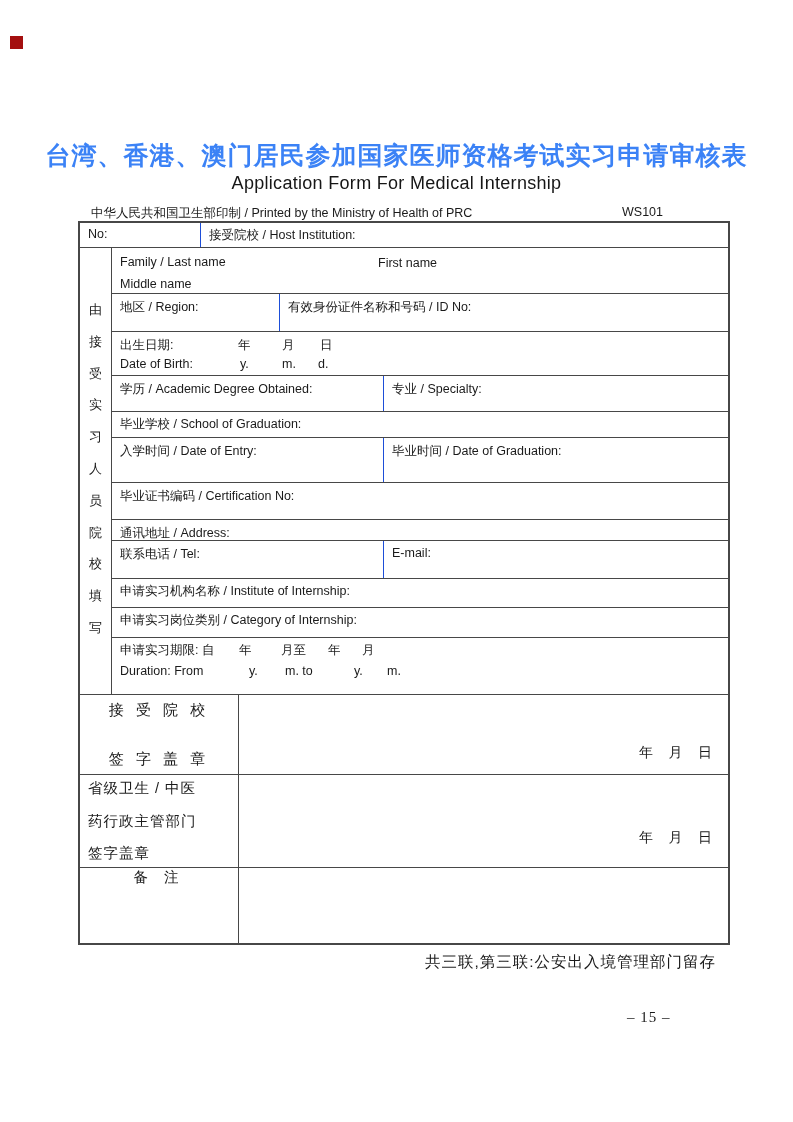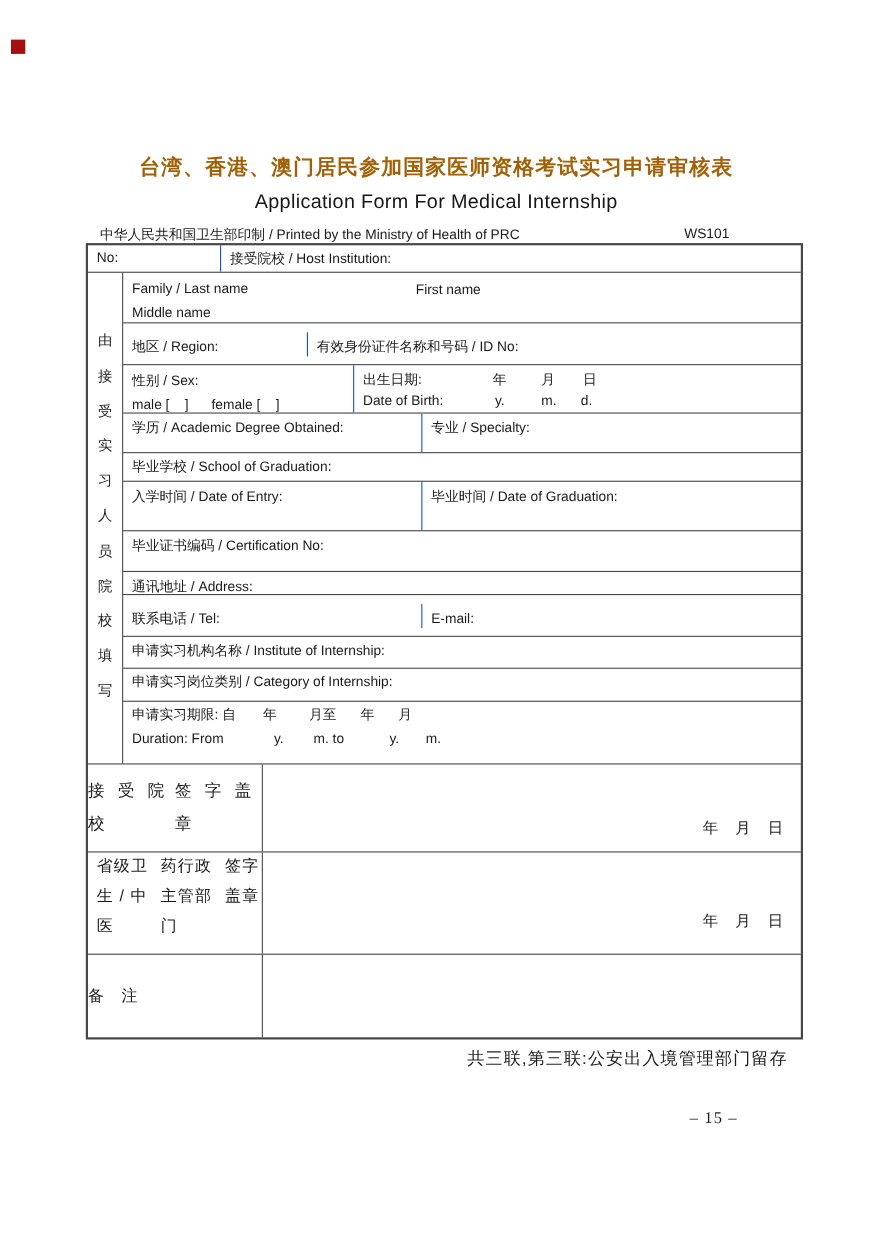--- a/index.html
+++ b/index.html
@@ -2,21 +2,21 @@
 <html><head>
 <meta charset="utf-8">
 <style>
   html,body{margin:0;padding:0;background:#fff;}
   .page{position:relative;width:793px;height:1122px;background:#fff;overflow:hidden;
         font-family:"Liberation Sans","DejaVu Sans",sans-serif;color:#1a1a1a;}
   .abs{position:absolute;}
   .pre{white-space:pre;}
   .marker{position:absolute;left:10px;top:36px;width:13px;height:13px;}
   .title-zh{position:absolute;top:139px;left:0;width:100%;text-align:center;
-            font-size:19px;font-weight:bold;letter-spacing:1px;color:#a16207;}
+            font-size:25px;font-weight:bold;letter-spacing:1px;color:#3b82f6;}
   .title-en{position:absolute;top:173px;left:0;width:100%;text-align:center;
             font-size:18px;letter-spacing:.3px;color:#161616;}
   .printline{position:absolute;top:205px;left:91px;font-size:12.5px;}
   .formcode{position:absolute;top:205px;left:622px;font-size:12.5px;}
   
   .tbl{position:absolute;left:78px;top:221px;width:652px;box-sizing:border-box;
        border:2px solid #474747;font-size:12.5px;}
   .tbl *, .tbl{box-sizing:border-box;}
   .trow{display:flex;border-bottom:1px solid #474747;}
   .cell{padding:5px 8px 0 8px;position:relative;}
@@ -28,33 +28,33 @@
   .host-cell{flex:1;}
   
   .body{display:flex;height:447px;border-bottom:1px solid #474747;}
   .side{width:32px;border-right:1px solid #474747;display:flex;flex-direction:column;
         align-items:center;justify-content:space-between;padding:53px 0 57px 0;
         font-size:13px;}
   .inner{flex:1;display:flex;flex-direction:column;}
   .irow{display:flex;border-bottom:1px solid #474747;}
   .irow:last-child{border-bottom:none;}
   .two-line{line-height:22px;padding-top:3px;}
-  .h46{height:46px;} .h38{height:38px;align-items:center;} .h44{height:44px;} .h36{height:36px;}
+  .h46{height:46px;} .h38{height:38px;} .h44{height:44px;} .h36{height:36px;}
   .h26{height:26px;} .h45{height:45px;} .h37{height:37px;} .h34{height:21px;}
   .h29{height:29px;} .h30{height:30px;}
   .w168{width:168px;} .w210{width:210px;} .w272{width:272px;}
   .flex1{flex:1;}
   .h26 .cell,.h29 .cell,.h30 .cell{padding-top:4px;}
   .dob span.abs,.dur span.abs,.fam .abs{position:absolute;}
   
   .sig{display:flex;border-bottom:1px solid #474747;}
   .sig:last-child{border-bottom:none;}
   .sg1{height:80px;} .sg2{height:93px;} .sg3{height:75px;gap:21px;}
   .sig-label{width:159px;border-right:1px solid #474747;display:flex;
-             justify-content:space-between;}
+             flex-direction:column;justify-content:space-between;}
   .sig-label.center{align-items:center;}
   .sg1 .sig-label{font-size:15px;line-height:30px;letter-spacing:4px;}
   .sg2 .sig-label{font-size:14.5px;line-height:27px;padding-left:8px;letter-spacing:1px;}
   .sg3 .sig-label{font-size:14.5px;letter-spacing:6px;}
   .sig-content{flex:1;position:relative;}
   .sig-date{position:absolute;right:16px;font-size:14px;}
   .sg1 .sig-date{bottom:12px;}
   .sg2 .sig-date{bottom:20px;}
   
   .foot-note{position:absolute;top:952px;right:77px;font-size:15.5px;letter-spacing:1px;}
@@ -106,24 +106,20 @@
             <div>Middle name</div>
           </div>
         </div>
 
         <div class="irow h38">
           <div class="cell cdiv w168">地区 / Region:</div>
           <div class="cell flex1">有效身份证件名称和号码 / ID No:</div>
         </div>
 
         <div class="irow h44">
-          <div class="cell cdiv w210 two-line">
-            <div>性别 / Sex:</div>
-            <div class="pre">male [    ]      female [    ]</div>
-          </div>
           <div class="cell flex1 dob">
             <span class="abs" style="left:8px;top:5px;">出生日期:</span>
             <span class="abs" style="left:126px;top:5px;">年</span>
             <span class="abs" style="left:170px;top:5px;">月</span>
             <span class="abs" style="left:208px;top:5px;">日</span>
             <span class="abs" style="left:8px;top:25px;">Date of Birth:</span>
             <span class="abs" style="left:128px;top:25px;">y.</span>
             <span class="abs" style="left:170px;top:25px;">m.</span>
             <span class="abs" style="left:206px;top:25px;">d.</span>
           </div>

